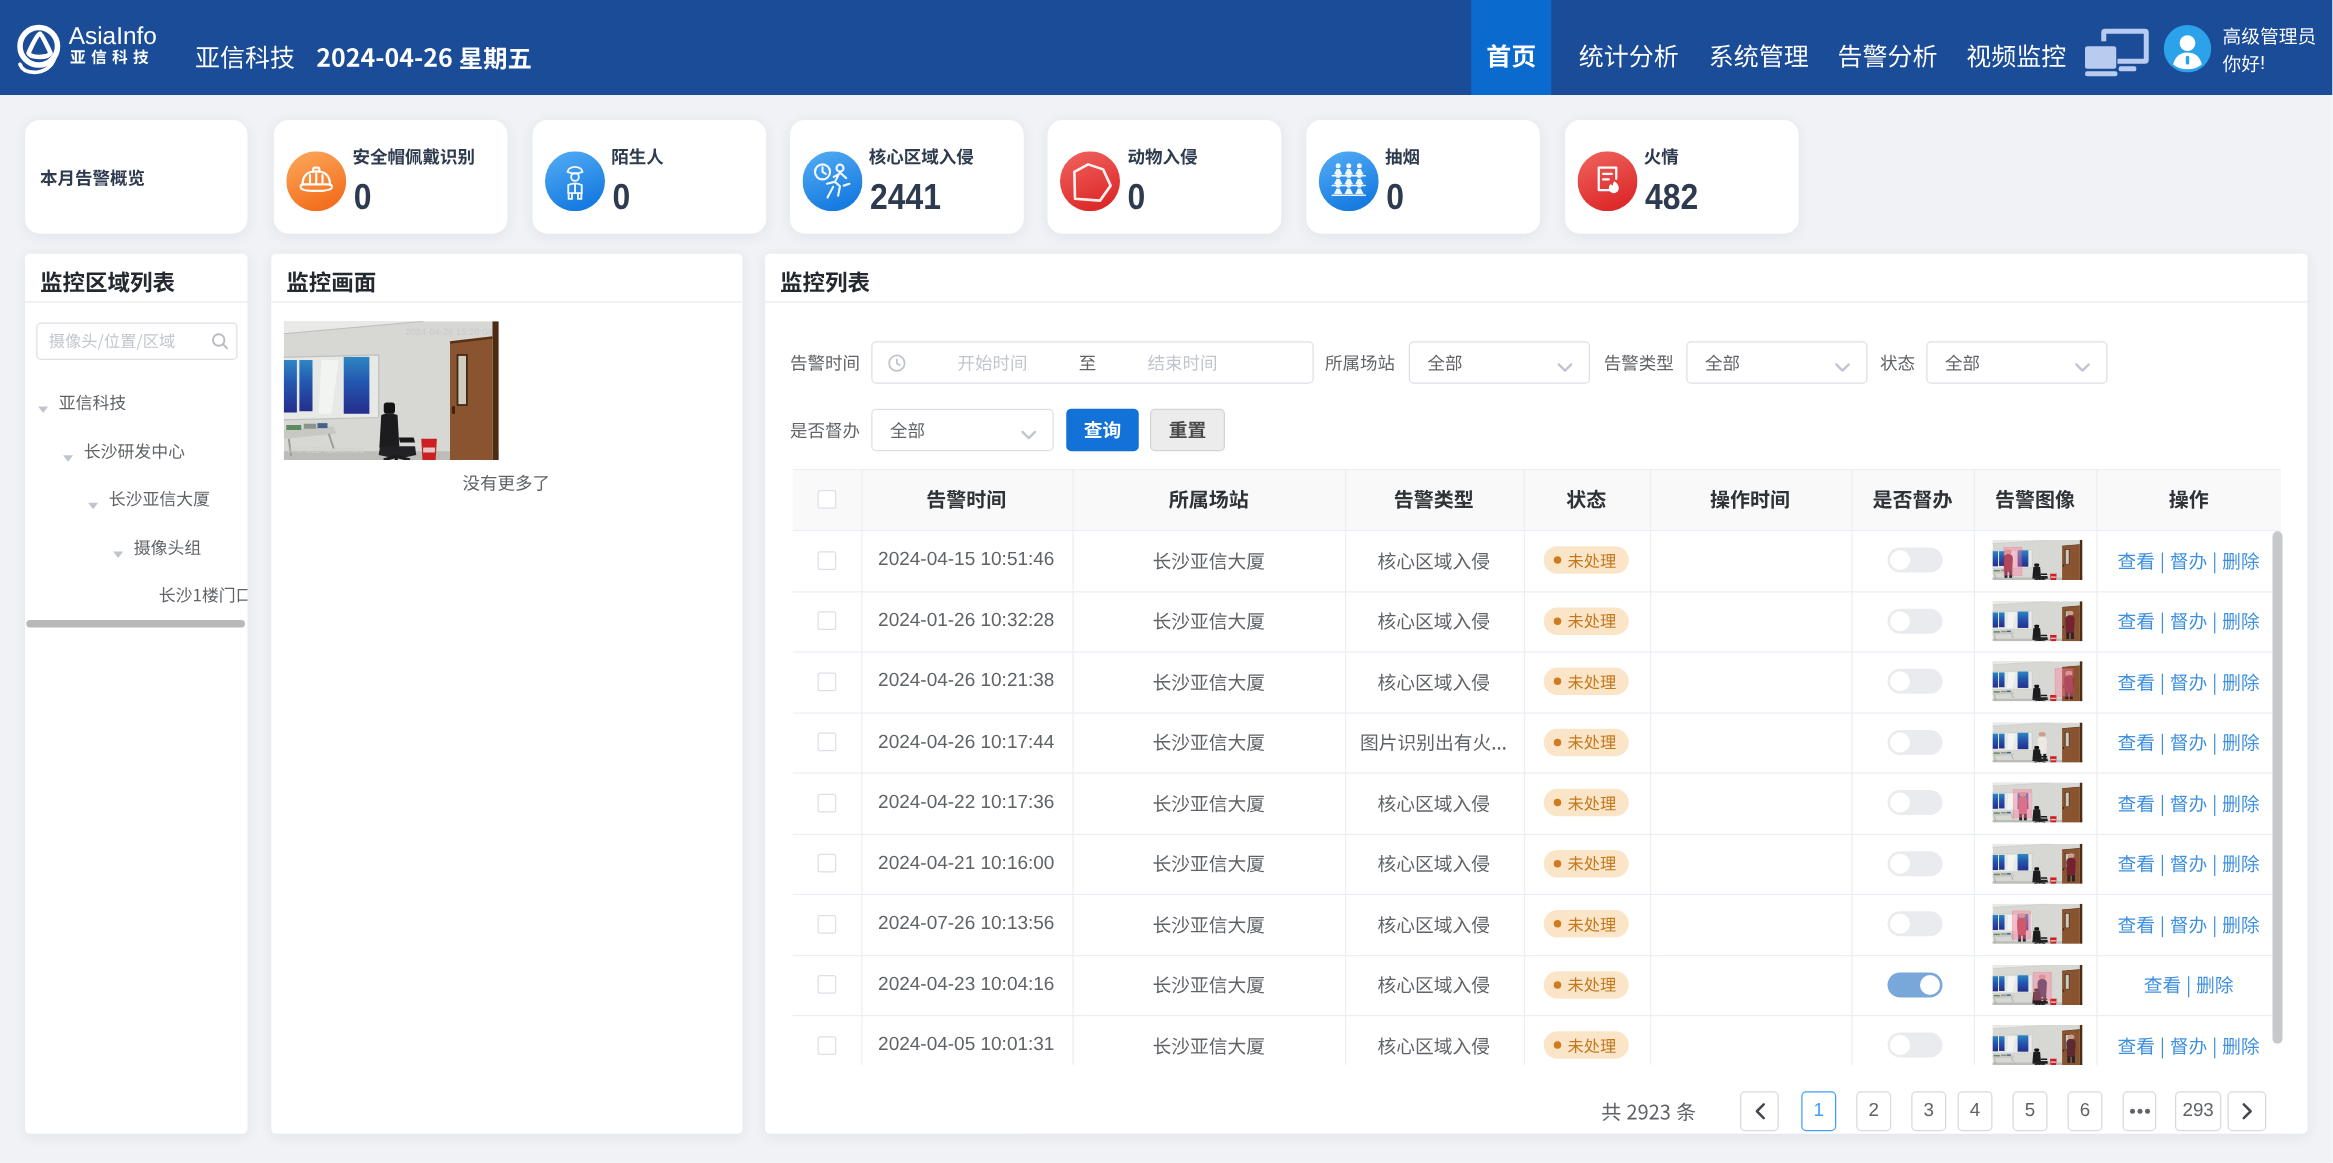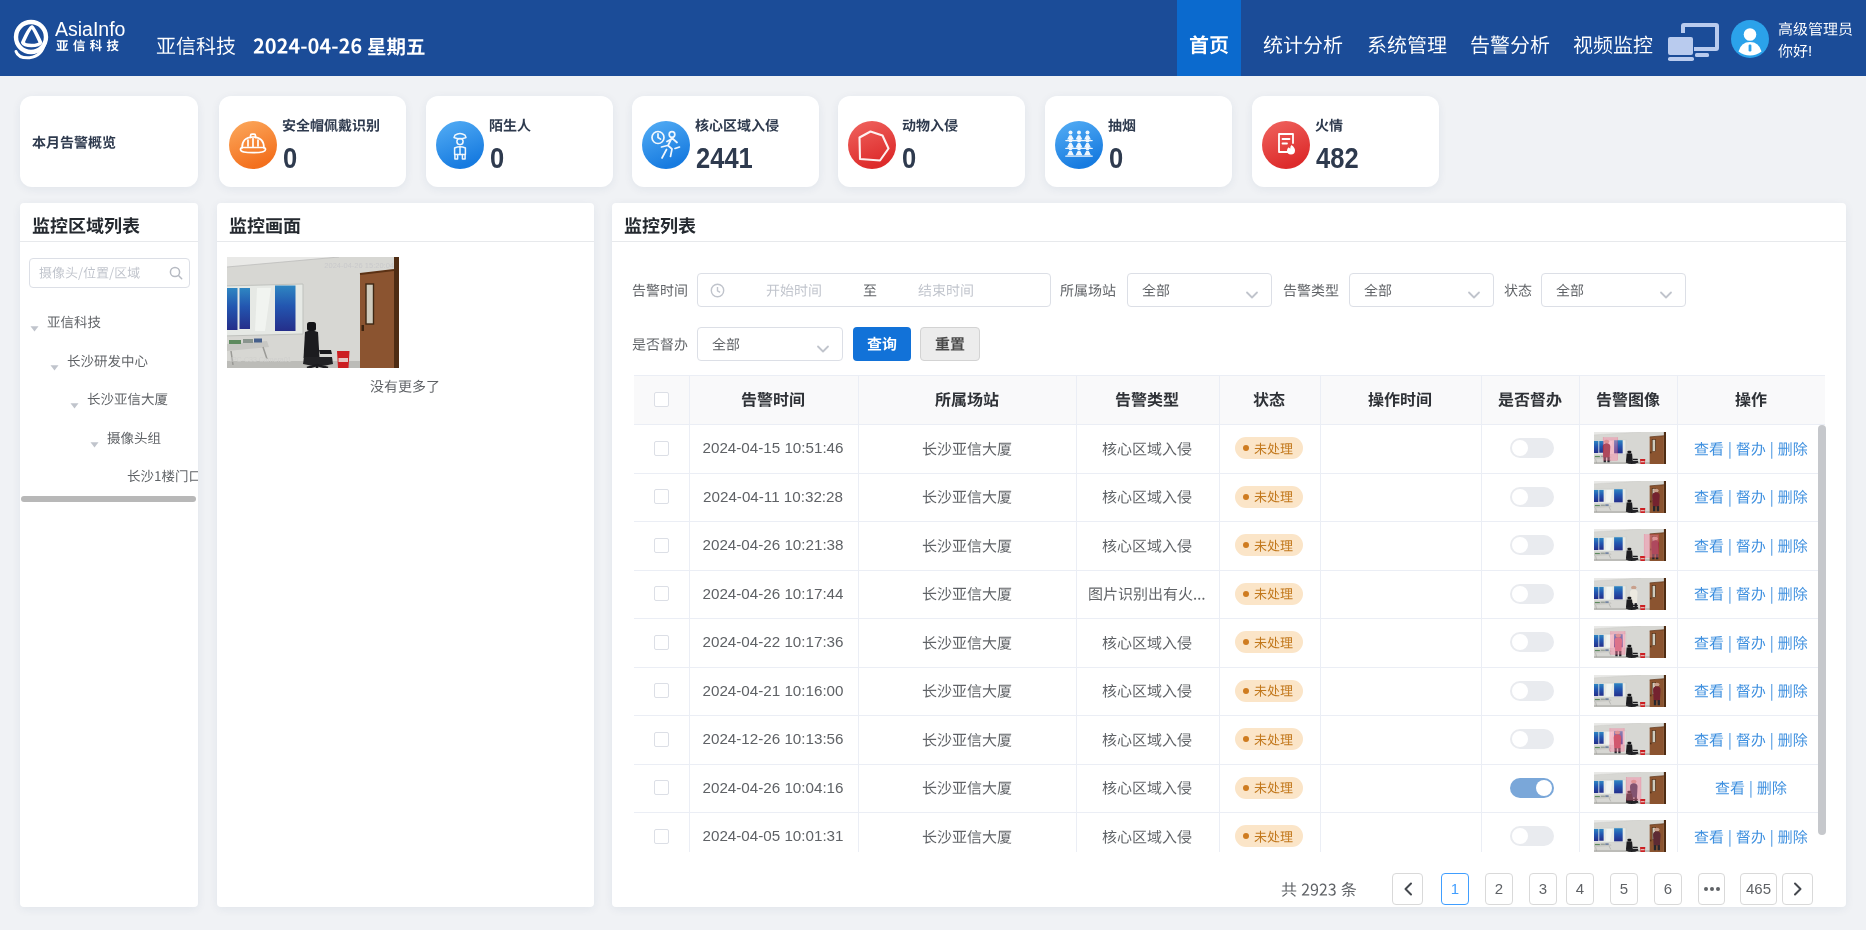--- a/index.html
+++ b/index.html
@@ -1011,21 +1011,21 @@
             <use href="#g7c" x="2260"></use>
             <use href="#g7763" x="2790"></use>
             <use href="#g529e" x="3790"></use>
             <use href="#g7c" x="5050"></use>
             <use href="#g5220" x="5580"></use>
             <use href="#g9664" x="6580"></use>
           </g>
         </svg>
       </div>
       <div style="position:absolute;left:20px;top:114px;width:15px;height:15px;border:1px solid #dcdfe6;border-radius:2px;box-sizing:border-box;background:#fff"></div>
-      <div style="position:absolute;left:139.0px;transform:translateX(-50%);top:111.8px;height:20px;line-height:20px;font-family:'Liberation Sans',sans-serif;font-size:15.2px;color:#5f6266;white-space:nowrap">2024-04-11 10:32:28</div>
+      <div style="position:absolute;left:139.0px;transform:translateX(-50%);top:111.8px;height:20px;line-height:20px;font-family:'Liberation Sans',sans-serif;font-size:15.2px;color:#5f6266;white-space:nowrap">2024-01-26 10:32:28</div>
       <div style="position:absolute;left:288.0px;top:113.0px">
         <svg width="90.0" height="19.5" style="display:block">
           <g fill="#5f6266" transform="translate(0,14.55) scale(0.015000,-0.015000)">
             <use href="#g957f" x="0"></use>
             <use href="#g6c99" x="1000"></use>
             <use href="#g4e9a" x="2000"></use>
             <use href="#g4fe1" x="3000"></use>
             <use href="#g5927" x="4000"></use>
             <use href="#g53a6" x="5000"></use>
           </g>
@@ -1487,21 +1487,21 @@
             <use href="#g7c" x="2260"></use>
             <use href="#g7763" x="2790"></use>
             <use href="#g529e" x="3790"></use>
             <use href="#g7c" x="5050"></use>
             <use href="#g5220" x="5580"></use>
             <use href="#g9664" x="6580"></use>
           </g>
         </svg>
       </div>
       <div style="position:absolute;left:20px;top:357px;width:15px;height:15px;border:1px solid #dcdfe6;border-radius:2px;box-sizing:border-box;background:#fff"></div>
-      <div style="position:absolute;left:139.0px;transform:translateX(-50%);top:354.2px;height:20px;line-height:20px;font-family:'Liberation Sans',sans-serif;font-size:15.2px;color:#5f6266;white-space:nowrap">2024-12-26 10:13:56</div>
+      <div style="position:absolute;left:139.0px;transform:translateX(-50%);top:354.2px;height:20px;line-height:20px;font-family:'Liberation Sans',sans-serif;font-size:15.2px;color:#5f6266;white-space:nowrap">2024-07-26 10:13:56</div>
       <div style="position:absolute;left:288.0px;top:355.5px">
         <svg width="90.0" height="19.5" style="display:block">
           <g fill="#5f6266" transform="translate(0,14.55) scale(0.015000,-0.015000)">
             <use href="#g957f" x="0"></use>
             <use href="#g6c99" x="1000"></use>
             <use href="#g4e9a" x="2000"></use>
             <use href="#g4fe1" x="3000"></use>
             <use href="#g5927" x="4000"></use>
             <use href="#g53a6" x="5000"></use>
           </g>
@@ -1582,21 +1582,21 @@
             <use href="#g7c" x="2260"></use>
             <use href="#g7763" x="2790"></use>
             <use href="#g529e" x="3790"></use>
             <use href="#g7c" x="5050"></use>
             <use href="#g5220" x="5580"></use>
             <use href="#g9664" x="6580"></use>
           </g>
         </svg>
       </div>
       <div style="position:absolute;left:20px;top:405px;width:15px;height:15px;border:1px solid #dcdfe6;border-radius:2px;box-sizing:border-box;background:#fff"></div>
-      <div style="position:absolute;left:139.0px;transform:translateX(-50%);top:402.8px;height:20px;line-height:20px;font-family:'Liberation Sans',sans-serif;font-size:15.2px;color:#5f6266;white-space:nowrap">2024-04-26 10:04:16</div>
+      <div style="position:absolute;left:139.0px;transform:translateX(-50%);top:402.8px;height:20px;line-height:20px;font-family:'Liberation Sans',sans-serif;font-size:15.2px;color:#5f6266;white-space:nowrap">2024-04-23 10:04:16</div>
       <div style="position:absolute;left:288.0px;top:404.0px">
         <svg width="90.0" height="19.5" style="display:block">
           <g fill="#5f6266" transform="translate(0,14.55) scale(0.015000,-0.015000)">
             <use href="#g957f" x="0"></use>
             <use href="#g6c99" x="1000"></use>
             <use href="#g4e9a" x="2000"></use>
             <use href="#g4fe1" x="3000"></use>
             <use href="#g5927" x="4000"></use>
             <use href="#g53a6" x="5000"></use>
           </g>
@@ -1802,17 +1802,17 @@
     <div style="position:absolute;left:1580.0px;transform:translateX(-50%);top:879.0px;height:20px;line-height:20px;font-family:'Liberation Sans',sans-serif;font-size:15.0px;color:#5f6266;white-space:nowrap">4</div>
     <div style="position:absolute;left:1610px;top:873px;width:28px;height:32px;border:1px solid #d9d9d9;border-radius:4px;box-sizing:border-box;background:#fff"></div>
     <div style="position:absolute;left:1624.0px;transform:translateX(-50%);top:879.0px;height:20px;line-height:20px;font-family:'Liberation Sans',sans-serif;font-size:15.0px;color:#5f6266;white-space:nowrap">5</div>
     <div style="position:absolute;left:1654px;top:873px;width:28px;height:32px;border:1px solid #d9d9d9;border-radius:4px;box-sizing:border-box;background:#fff"></div>
     <div style="position:absolute;left:1668.0px;transform:translateX(-50%);top:879.0px;height:20px;line-height:20px;font-family:'Liberation Sans',sans-serif;font-size:15.0px;color:#5f6266;white-space:nowrap">6</div>
     <div style="position:absolute;left:1698px;top:873px;width:27px;height:32px;border:1px solid #d9d9d9;border-radius:4px;box-sizing:border-box;background:#fff"></div>
     <div style="position:absolute;left:1703.5px;top:887px;width:4px;height:4px;border-radius:2px;background:#5f6266"></div>
     <div style="position:absolute;left:1709.5px;top:887px;width:4px;height:4px;border-radius:2px;background:#5f6266"></div>
     <div style="position:absolute;left:1715.5px;top:887px;width:4px;height:4px;border-radius:2px;background:#5f6266"></div>
     <div style="position:absolute;left:1740px;top:873px;width:37px;height:32px;border:1px solid #d9d9d9;border-radius:4px;box-sizing:border-box;background:#fff"></div>
-    <div style="position:absolute;left:1758.5px;transform:translateX(-50%);top:879.0px;height:20px;line-height:20px;font-family:'Liberation Sans',sans-serif;font-size:15.0px;color:#5f6266;white-space:nowrap">465</div>
+    <div style="position:absolute;left:1758.5px;transform:translateX(-50%);top:879.0px;height:20px;line-height:20px;font-family:'Liberation Sans',sans-serif;font-size:15.0px;color:#5f6266;white-space:nowrap">293</div>
     <div style="position:absolute;left:1782px;top:873px;width:31px;height:32px;border:1px solid #d9d9d9;border-radius:4px;box-sizing:border-box;background:#fff"></div>
     <div style="position:absolute;left:1792.5px;top:882.0px"><svg width="10" height="14">
         <path d="M2 1.5 L7.5 7 L2 12.5" fill="none" stroke="#44484e" stroke-width="2" stroke-linecap="round" stroke-linejoin="round"></path>
       </svg></div>
   </div>
 </body></html>

